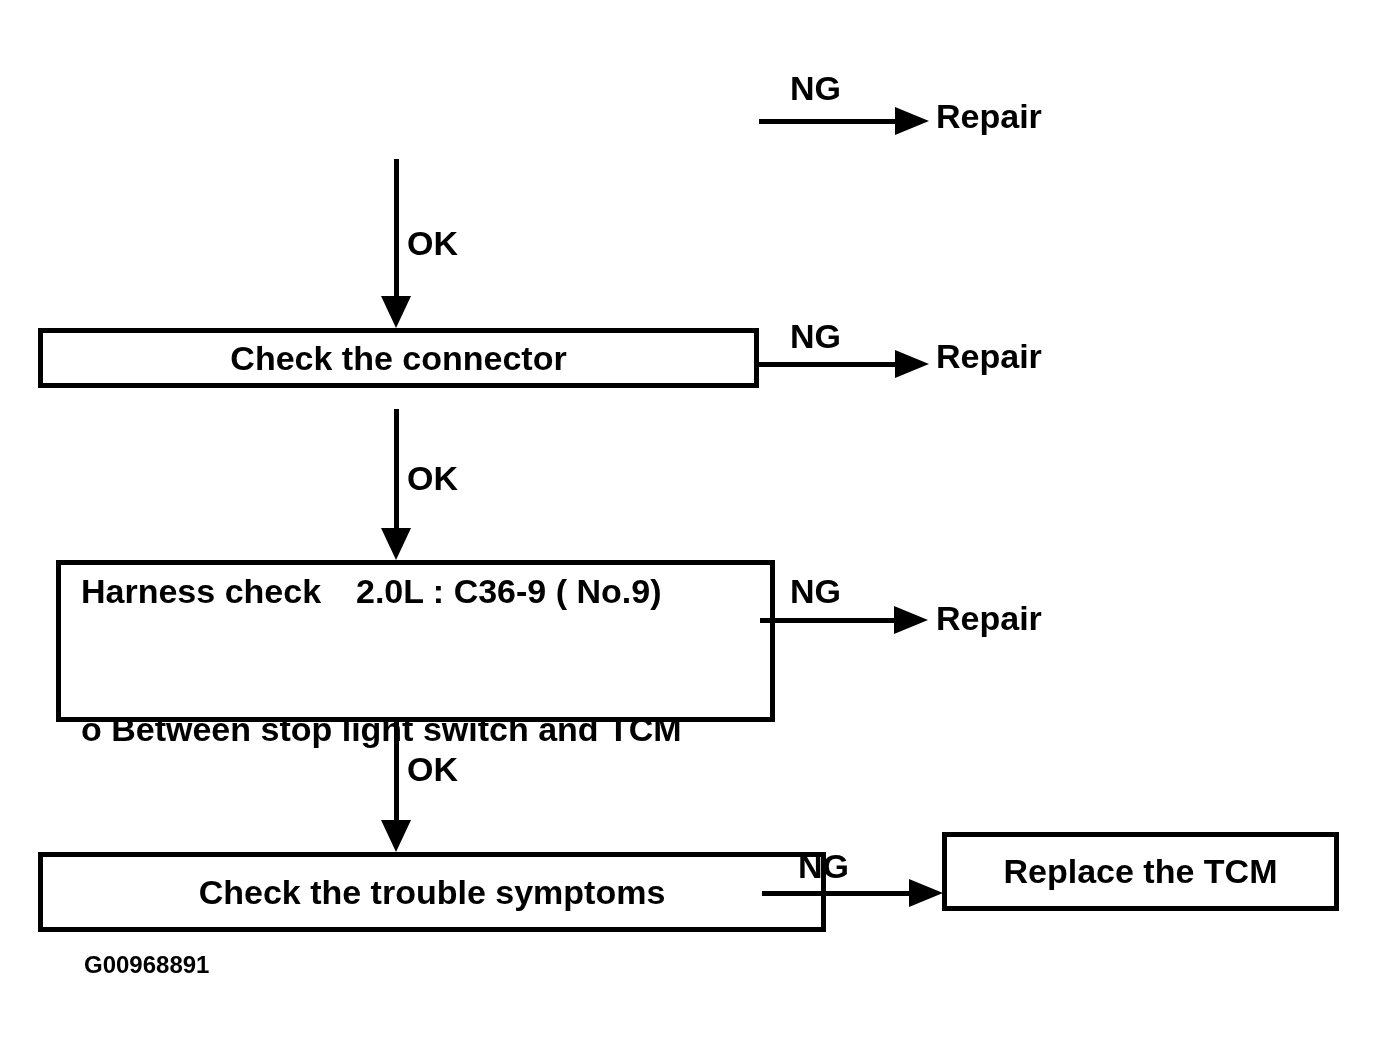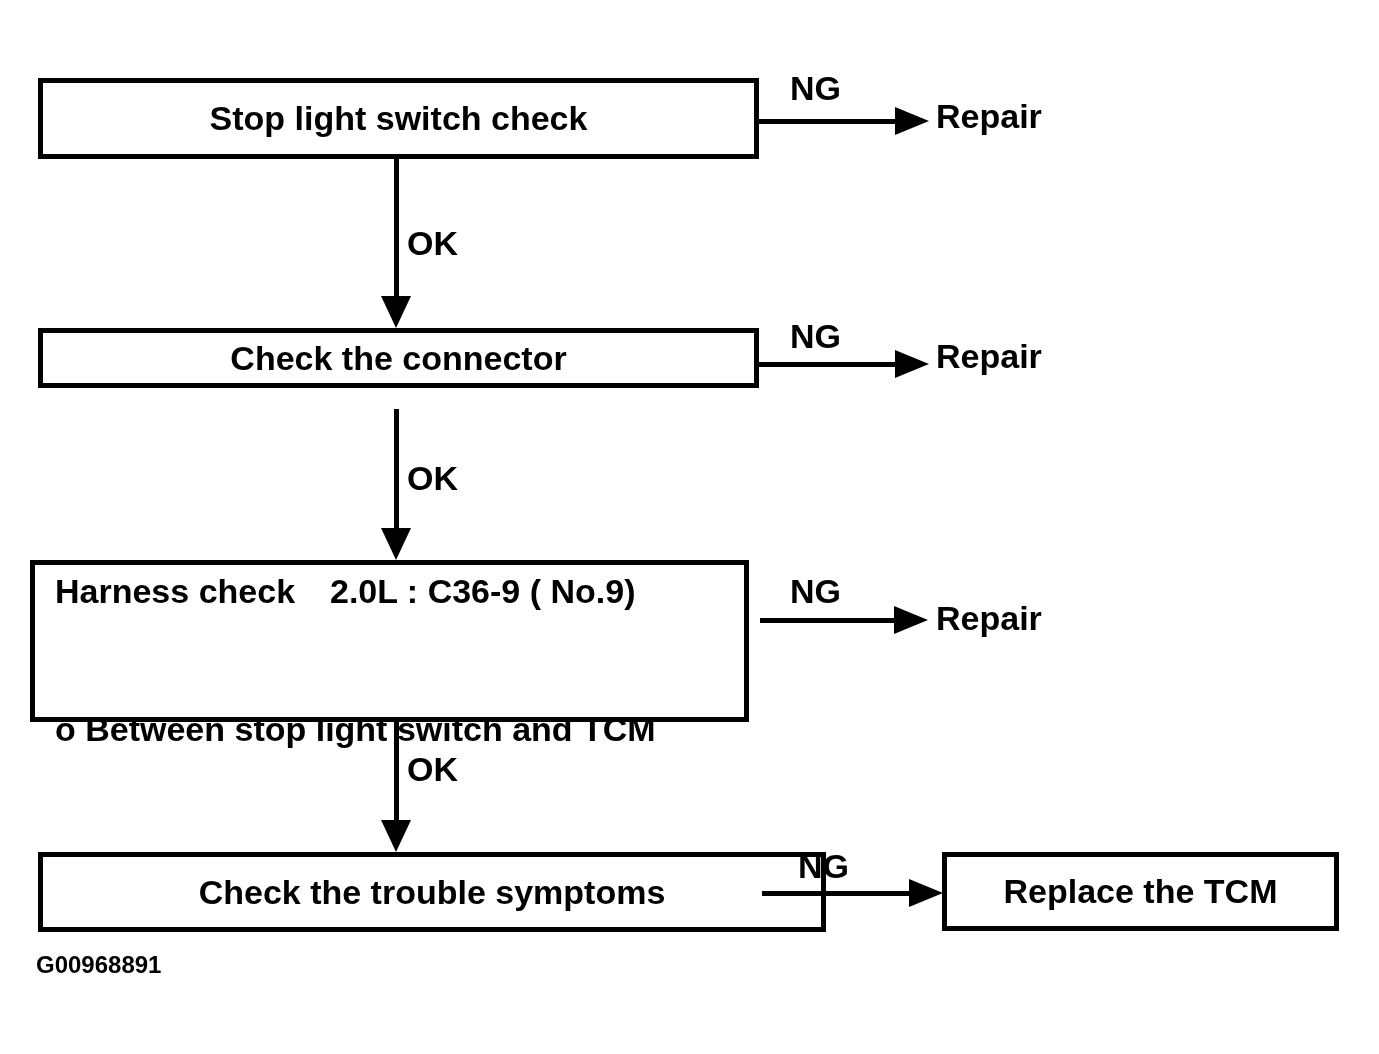--- a/index.html
+++ b/index.html
@@ -40,20 +40,21 @@
     position: absolute;
     font-size: 34px;
     line-height: 1;
     white-space: nowrap;
   }
   .footer-id {
     position: absolute;
     font-size: 24px;
     line-height: 1;
     white-space: nowrap;
+    margin-left: 48px;
   }
   
   .harrow {
     position: absolute;
     height: 30px;
     display: flex;
     align-items: center;
   }
   .harrow .shaft {
     flex: 1;
@@ -86,23 +87,20 @@
     border-top: 32px solid #000000;
     border-left: 15px solid transparent;
     border-right: 15px solid transparent;
   }
 </style>
 </head>
 <body>
 
 <div class="page">
 
-  <div class="pbox" style="left:38px; top:78px; width:721px; height:81px;">
-    <span>Stop light switch check</span>
-  </div>
   <div class="harrow" style="left:759px; top:106px; width:170px;">
     <i class="shaft"></i>
     <i class="head-right"></i>
   </div>
   <div class="lbl" style="left:790px; top:71px;">NG</div>
   <div class="lbl" style="left:936px; top:99px;">Repair</div>
   <div class="varrow" style="left:379px; top:159px; height:169px;">
     <i class="vshaft"></i>
     <i class="head-down"></i>
   </div>
@@ -116,21 +114,21 @@
     <i class="head-right"></i>
   </div>
   <div class="lbl" style="left:790px; top:319px;">NG</div>
   <div class="lbl" style="left:936px; top:339px;">Repair</div>
   <div class="varrow" style="left:379px; top:409px; height:151px;">
     <i class="vshaft"></i>
     <i class="head-down"></i>
   </div>
   <div class="lbl" style="left:407px; top:461px;">OK</div>
 
-  <div class="pbox leftalign" style="left:30px; top:560px; width:719px; height:162px;">
+  <div class="pbox leftalign" style="left:56px; top:560px; width:719px; height:162px;">
     <span style="left:20px; top:9px;">Harness check</span>
     <span style="left:295px; top:9px;">2.0L : C36-9 ( No.9)</span>
     <span style="left:20px; top:99px;margin-top:48px;">o Between stop light switch and TCM</span>
   </div>
   <div class="harrow" style="left:760px; top:605px; width:168px;">
     <i class="shaft"></i>
     <i class="head-right"></i>
   </div>
   <div class="lbl" style="left:790px; top:574px;">NG</div>
   <div class="lbl" style="left:936px; top:601px;">Repair</div>
@@ -142,19 +140,19 @@
 
   <div class="pbox" style="left:38px; top:852px; width:788px; height:80px;">
     <span>Check the trouble symptoms</span>
   </div>
   <div class="harrow" style="left:762px; top:878px; width:181px;">
     <i class="shaft"></i>
     <i class="head-right"></i>
   </div>
   <div class="lbl" style="left:798px; top:849px;">NG</div>
 
-  <div class="pbox" style="left:942px; top:852px; width:397px; height:79px;justify-content:center;">
+  <div class="pbox" style="left:942px; top:832px; width:397px; height:79px;justify-content:center;">
     <span>Replace the TCM</span>
   </div>
 
   <div class="footer-id" style="left:36px; top:953px;">G00968891</div>
 
 </div>
 
 </body></html>

